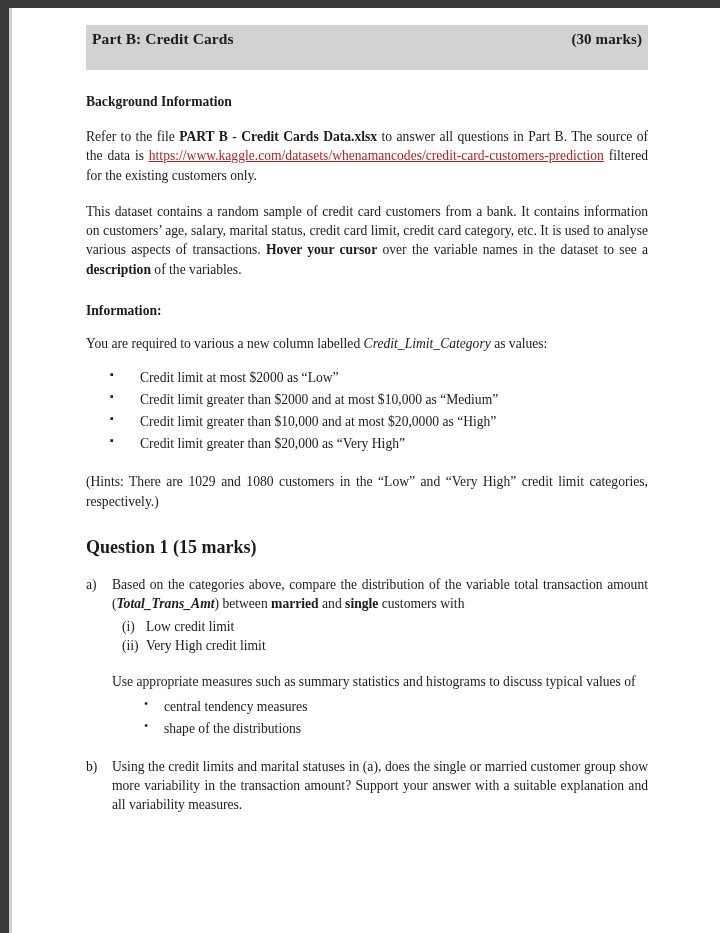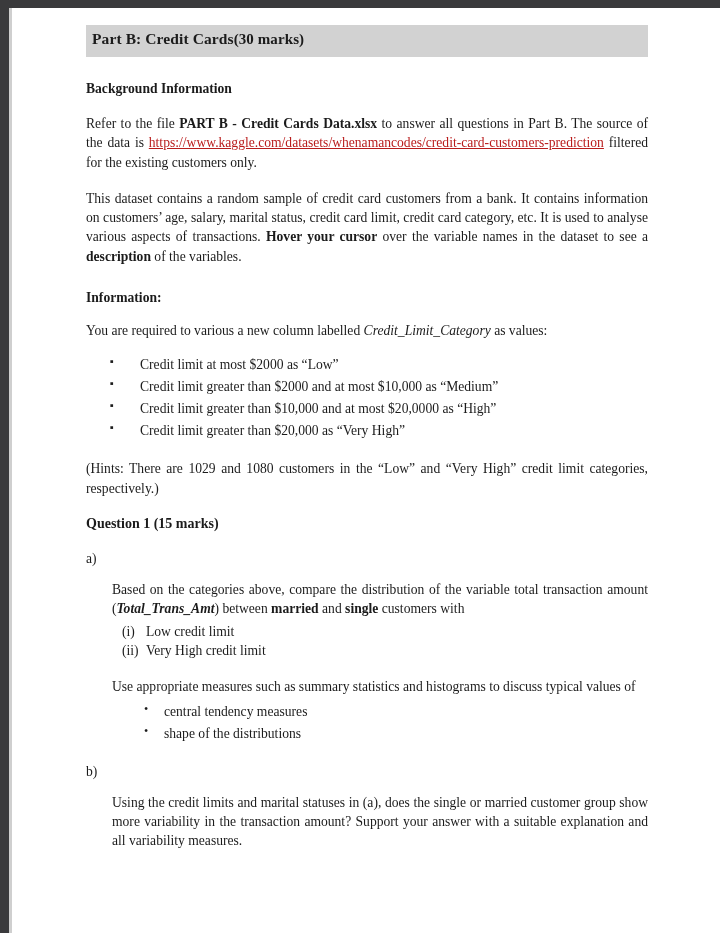--- a/index.html
+++ b/index.html
@@ -47,23 +47,23 @@
   .content {
     position: absolute;
     left: 74px;
     top: 14px;
     width: 562px;
   }
 
   
   .header-band {
     background: #d2d2d2;
-    padding: 5px 6px 9px 6px;
+    padding: 5px 6px 22px 6px;
     display: flex;
-    justify-content: flex-start;
+    justify-content: space-between;
     align-items: baseline;
     font-weight: bold;
     font-size: 15.5px;
     letter-spacing: 0.1px;
   }
   .header-band .marks { font-size: 15px; }
 
   
   .h-sub {
     font-weight: bold;
@@ -103,38 +103,37 @@
     content: "\25AA";
     position: absolute;
     left: 24px;
     top: -1px;
     font-size: 11px;
   }
 
   
   .q-head {
     font-weight: bold;
-    font-size: 14px;
-    margin-top: 18px;
+    font-size: 18px;
+    margin-top: 26px;
     font-family: Liberation Serif, serif;
   }
   .q-item {
     display: flex;
     margin-top: 17px;
     font-size: 13.6px;
     line-height: 1.42;
   }
   .q-label {
     width: 26px;
     flex: 0 0 26px;
   }
   .q-body {
     flex: 1;
     text-align: justify;
-    margin-top: 31px;
   }
 
   ol.romans {
     list-style: none;
     margin: 3px 0 0 0;
     padding: 0 0 0 10px;
   }
   ol.romans li {
     font-size: 13.6px;
     line-height: 1.45;

